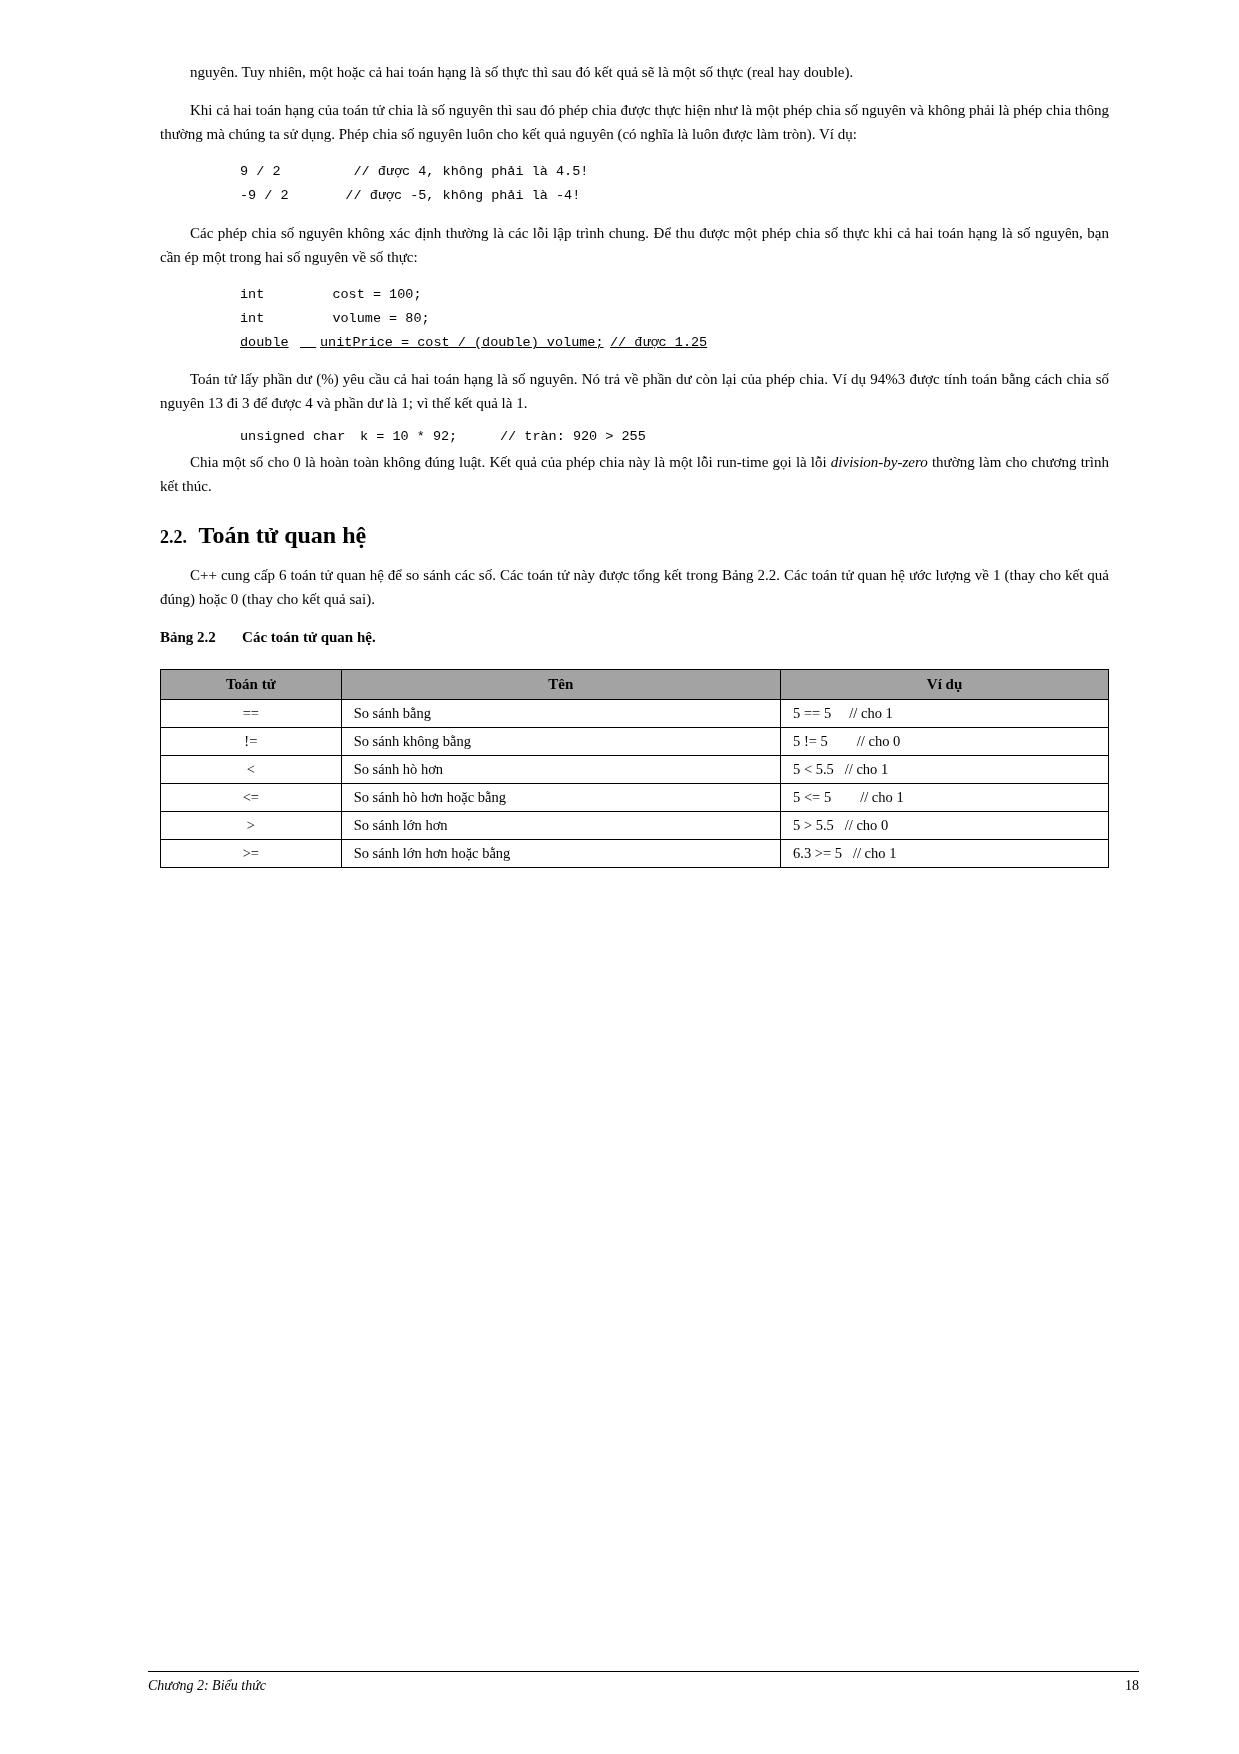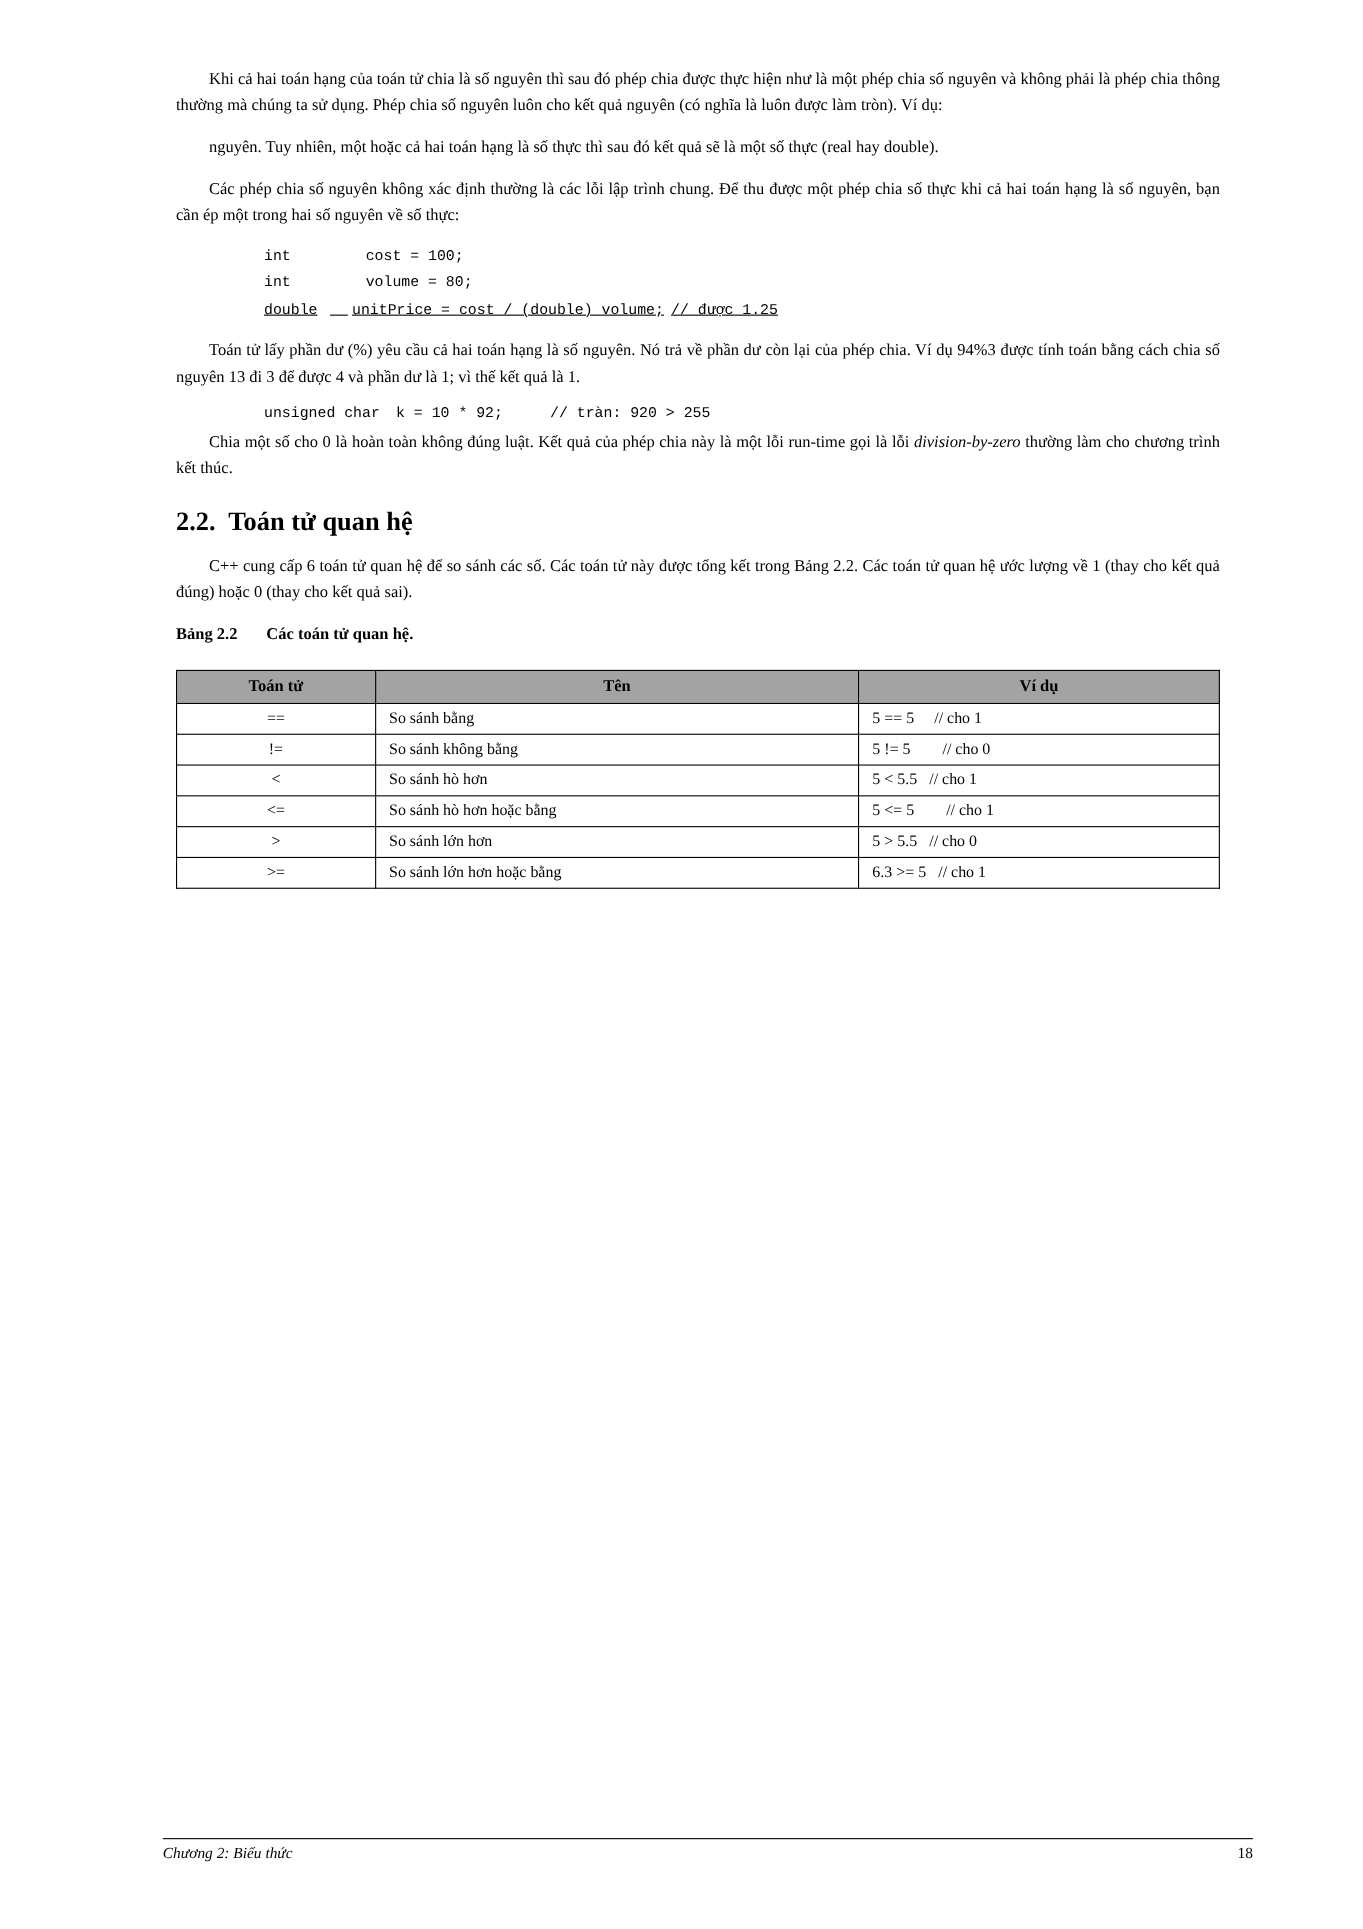--- a/index.html
+++ b/index.html
@@ -34,21 +34,21 @@
       margin-bottom: 10px;
     }
 
     .section-title {
       font-size: 24px;
       font-weight: bold;
       margin: 24px 0 14px 0;
     }
 
     .section-title .number {
-      font-size: 24px;
+      font-size: 18px;
       font-weight: bold;
     }
 
     .table-caption {
       font-size: 15px;
       font-weight: bold;
       margin-bottom: 23px;
       margin-top: 18px;
       font-family: Liberation Serif, serif;
     }
@@ -126,27 +126,37 @@
     .unsigned-col1 { min-width: 120px; }
     .unsigned-col2 { min-width: 140px; }
     .unsigned-col3 { }
   </style>
 </head>
 <body>
 
 <div class="page">
 
   <div class="body-text">
+    <p>nguyên. Tuy nhiên, một hoặc cả hai toán hạng là số thực thì sau đó kết quả sẽ là một số thực (real hay double).</p>
+  </div>
+
+  <div class="body-text">
     <p>Khi cả hai toán hạng của toán tử chia là số nguyên thì sau đó phép chia được thực hiện như là một phép chia số nguyên và không phải là phép chia thông thường mà chúng ta sử dụng. Phép chia số nguyên luôn cho kết quả nguyên (có nghĩa là luôn được làm tròn). Ví dụ:</p>
   </div>
 
-  <div class="body-text">
-    <p>nguyên. Tuy nhiên, một hoặc cả hai toán hạng là số thực thì sau đó kết quả sẽ là một số thực (real hay double).</p>
-  </div>
-
+  <div class="indent-text">
+    <div>
+      <span>9 / 2</span>&nbsp;&nbsp;&nbsp;&nbsp;&nbsp;&nbsp;&nbsp;&nbsp;
+      <span>// được 4, không phải là 4.5!</span>
+    </div>
+    <div>
+      <span>-9 / 2</span>&nbsp;&nbsp;&nbsp;&nbsp;&nbsp;&nbsp;
+      <span>// được -5, không phải là -4!</span>
+    </div>
+  </div>
 
   <div class="body-text" style="margin-top:12px;">
     <p>Các phép chia số nguyên không xác định thường là các lỗi lập trình chung. Để thu được một phép chia số thực khi cả hai toán hạng là số nguyên, bạn cần ép một trong hai số nguyên về số thực:</p>
   </div>
 
   <div class="indent-text">
     <div style="display:flex; gap:0;">
       <span style="min-width:60px;">int</span>
       <span style="min-width:20px;">&nbsp;&nbsp;&nbsp;&nbsp;</span>
       <span>cost = 100;</span>

